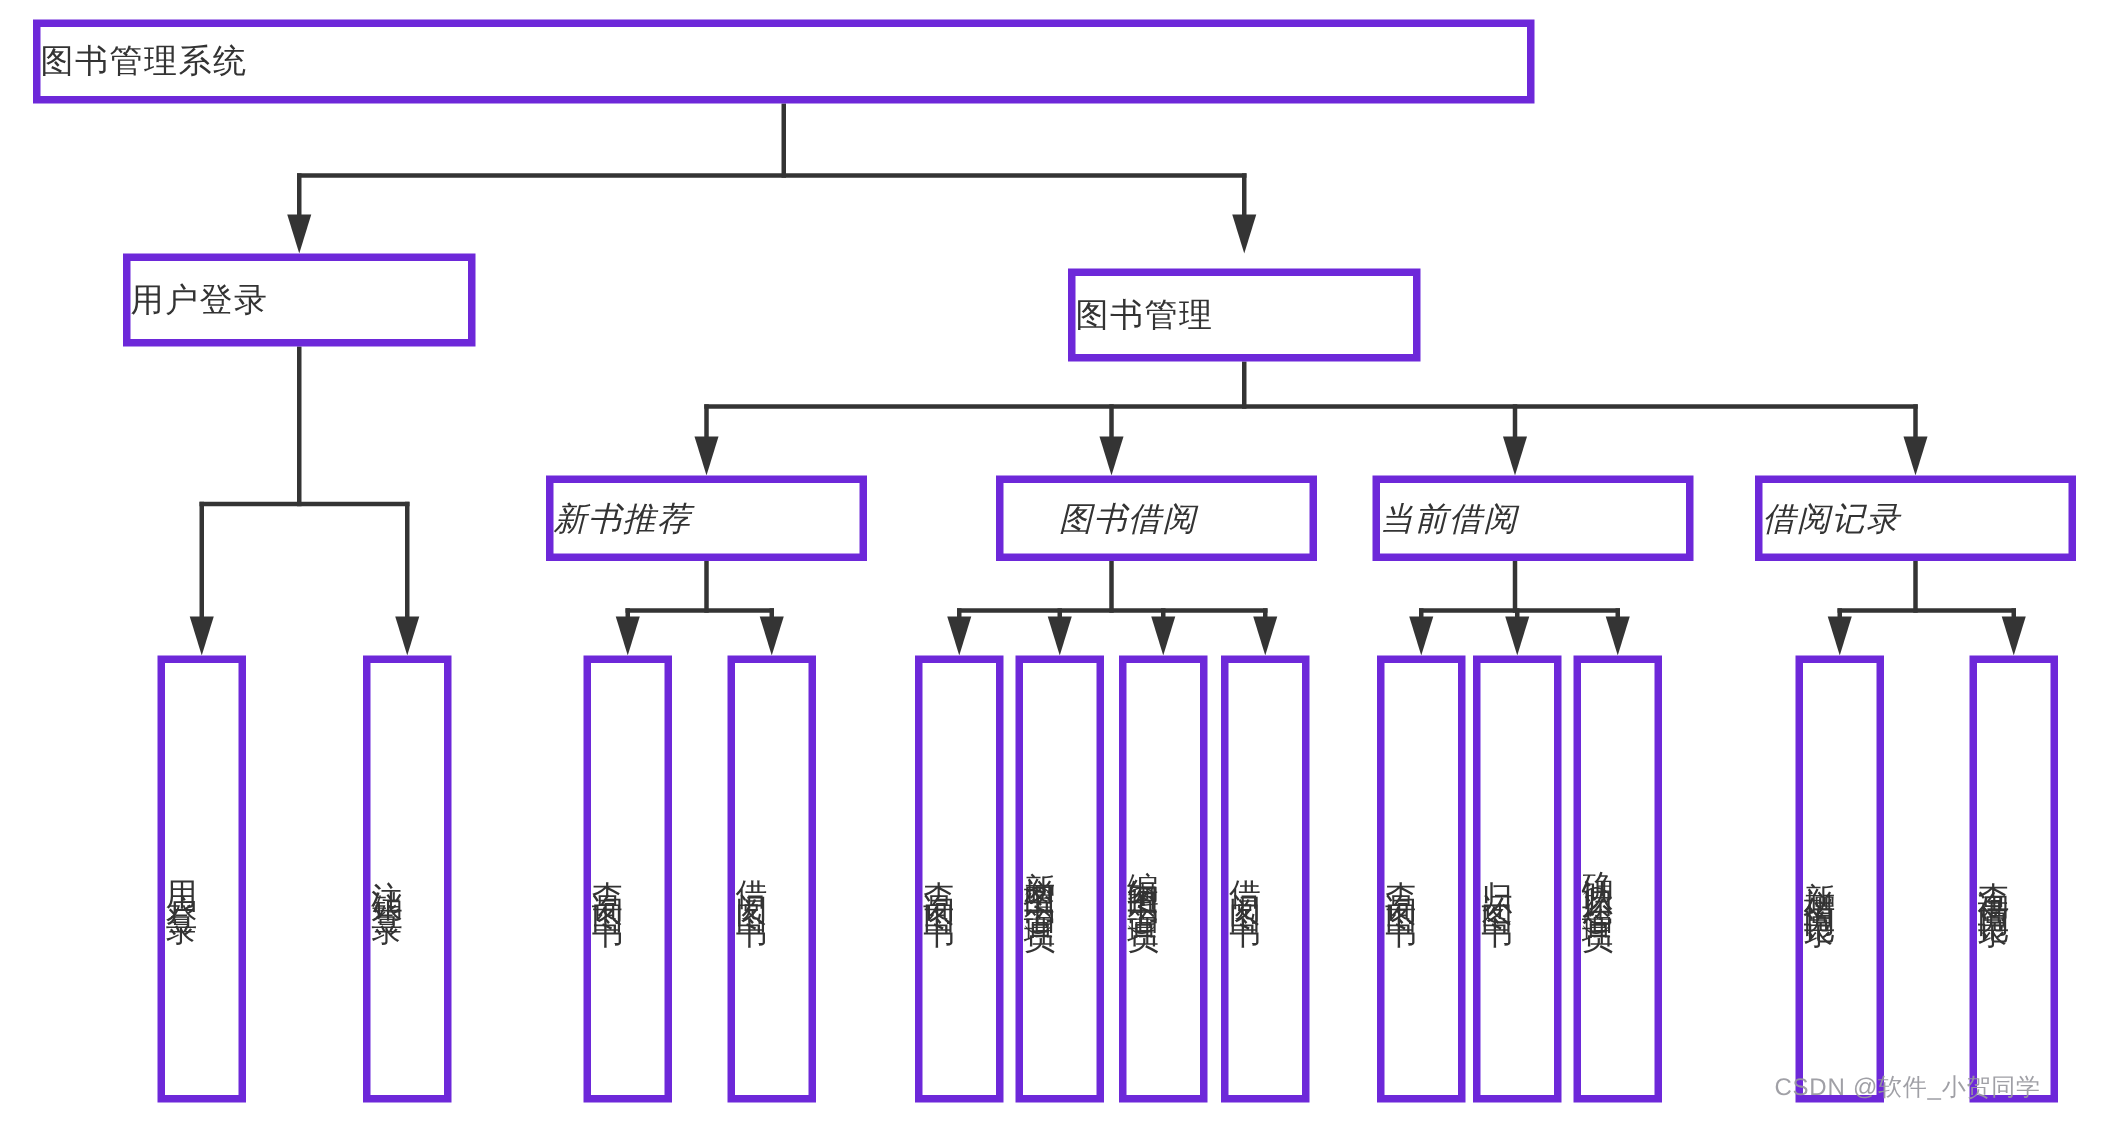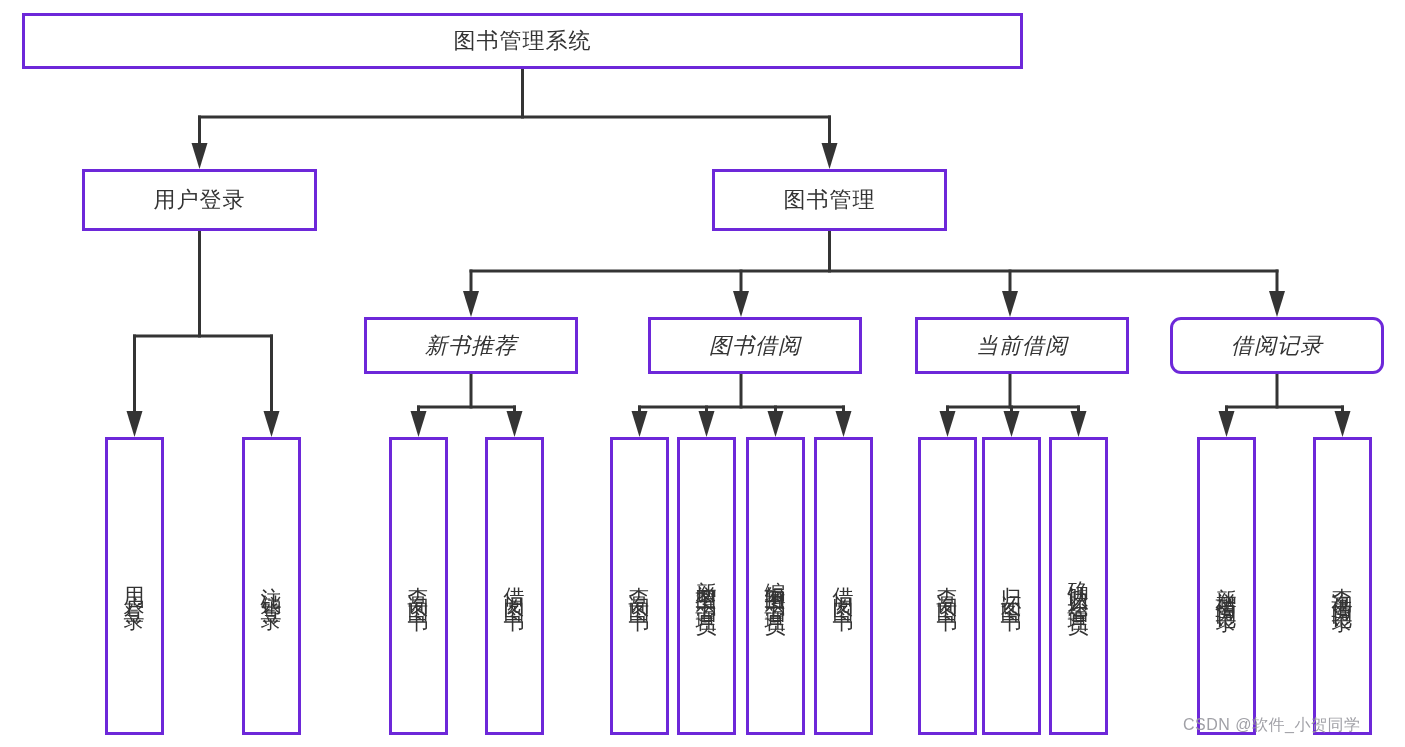--- a/index.html
+++ b/index.html
@@ -18,45 +18,44 @@
   .connectors {
     position: absolute;
     left: 0; top: 0;
     width: 1405px;
     height: 747px;
     z-index: 1;
   }
   .node {
     position: absolute;
     box-sizing: border-box;
-    border: 3px solid #6d28d9;
+    border: 5px solid #6d28d9;
     background: #ffffff;
     display: flex;
     align-items: center;
-    justify-content: center;
     color: #333333;
     z-index: 2;
   }
   .node .lbl {
     font-size: 22px;
     letter-spacing: 1px;
     white-space: nowrap;
   }
   
   .n-root  { left: 22px;  top: 13px;  width: 1001px; height: 56px; }
   
   .n-l2    { top: 169px; width: 235px; height: 62px; }
   .n-l2a   { left: 82px; }
-  .n-l2b   { left: 712px; }
+  .n-l2b   { left: 712px; margin-top: 10px; }
   
   .n-l3    { top: 317px; width: 214px; height: 57px; font-style: italic; }
   .n-l3a   { left: 364px; }
-  .n-l3b   { left: 648px; }
+  .n-l3b   { left: 664px; padding-left: 37px; }
   .n-l3c   { left: 903px; margin-left: 12px; }
-  .n-l3d   { left: 1170px; border-radius: 11px; }
+  .n-l3d   { left: 1170px; }
   
   .n-leaf  { top: 437px; width: 59px; height: 298px; }
   .n-leaf .lbl {
     writing-mode: vertical-rl;
     text-orientation: mixed;
     font-size: 21px;
     letter-spacing: 8px;
     line-height: 1;
     white-space: nowrap;
   }

